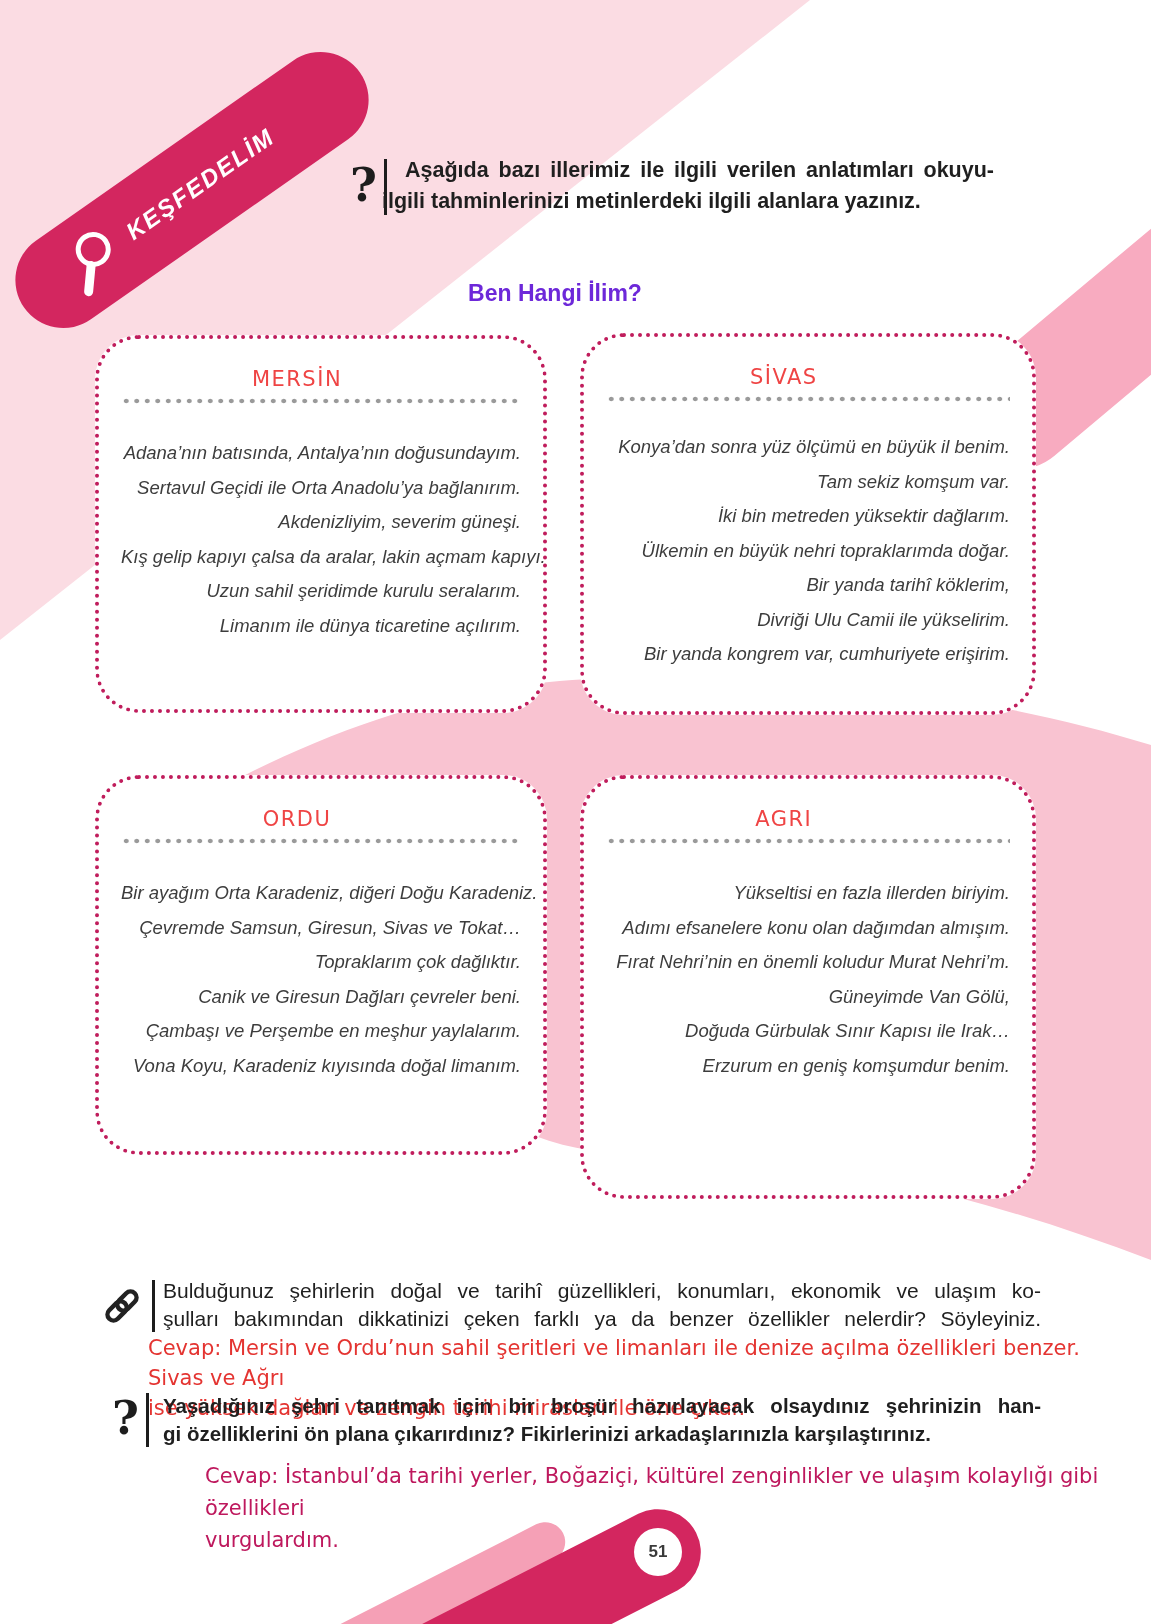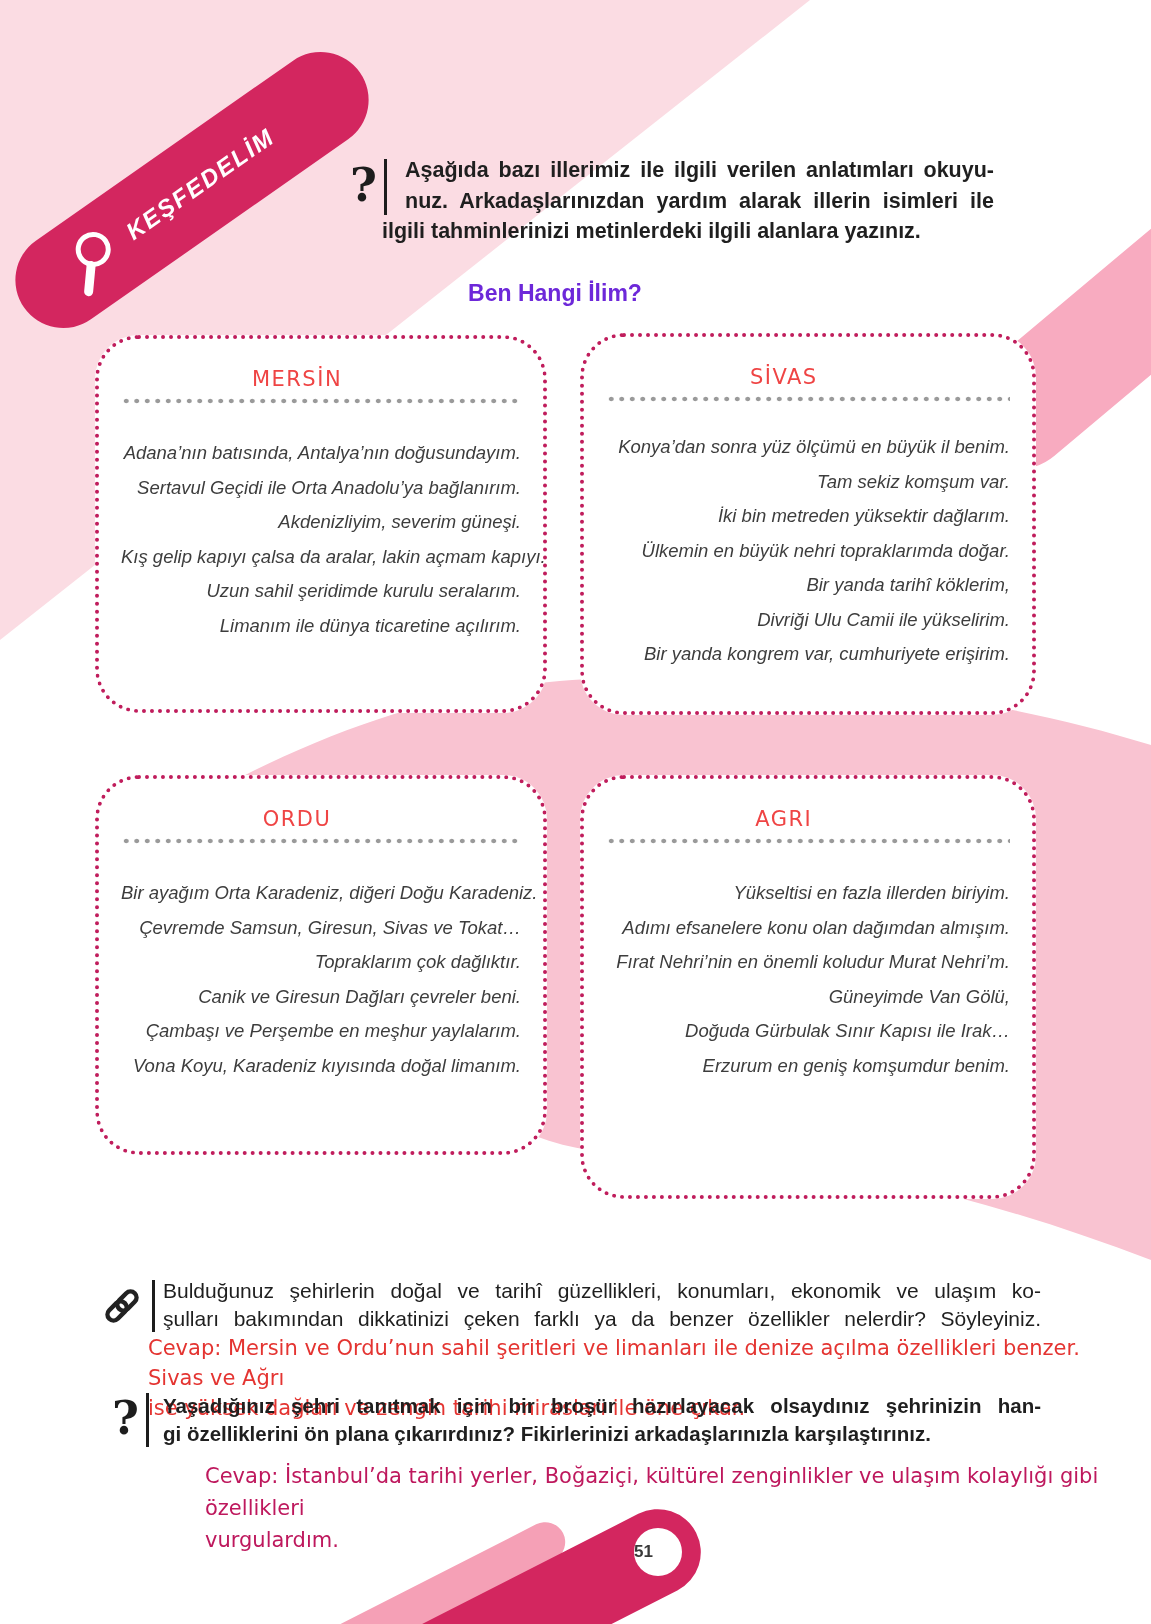--- a/index.html
+++ b/index.html
@@ -18,21 +18,21 @@
   .badge-label{position:absolute;left:128px;top:0;height:96px;line-height:96px;
           color:#ffffff;font-weight:bold;font-style:italic;font-size:24px;letter-spacing:2px;}
   .badge-mag{position:absolute;left:52px;top:16px;}
 
   
   .pill-dark{left:299px;top:1585px;width:420px;height:86px;border-radius:43px;
           background:#d3265f;transform:rotate(-27deg);z-index:1;}
   .pill-light{left:251px;top:1588px;width:330px;height:40px;border-radius:20px;
           background:#f5a0b6;transform:rotate(-27deg);z-index:1;}
   .page-circle{left:634px;top:1528px;width:48px;height:48px;border-radius:50%;
-          background:#ffffff;z-index:2;text-align:left;line-height:48px;
+          background:#ffffff;z-index:2;text-align:center;line-height:48px;
           font-weight:bold;font-size:17px;color:#3a3a3a;}
 
   
   .qicon{display:flex;align-items:center;z-index:3;}
   .qmark{font-family:"DejaVu Serif",serif;font-weight:bold;font-size:46px;
          color:#1d1d1d;line-height:1;transform:translateY(-2px);}
   .qbar{width:3px;background:#1d1d1d;margin-left:7px;}
   .hdr-q{left:382px;top:155px;width:612px;z-index:3;color:#1f1f1f;}
   .hdr-q .jline{font-weight:bold;font-size:21.5px;line-height:30.5px;
          text-align:justify;text-align-last:justify;margin-left:23px;}
@@ -88,21 +88,20 @@
   </svg>
   <span class="badge-label">KEŞFEDELİM</span>
 </div>
 
 <div class="abs qicon" style="left:350px;top:158px;height:58px;">
   <span class="qmark">?</span>
     <span class="qbar" style="height:56px;"></span>
 </div>
 <div class="abs hdr-q">
     <div class="jline">Aşağıda bazı illerimiz ile ilgili verilen anlatımları okuyu-</div>
-    <div class="jline">nuz. Arkadaşlarınızdan yardım alarak illerin isimleri ile</div>
     <div class="jline">ilgili tahminlerinizi metinlerdeki ilgili alanlara yazınız.</div>
   </div>
 <div class="abs page-title">Ben Hangi İlim?</div>
 
 <div class="abs card card-1">
   <div class="card-answer">MERSİN</div>
   <div class="card-sep"></div>
   <div class="riddle">
       <div class="riddle-line">Adana’nın batısında, Antalya’nın doğusundayım.</div>
       <div class="riddle-line">Sertavul Geçidi ile Orta Anadolu’ya bağlanırım.</div>

